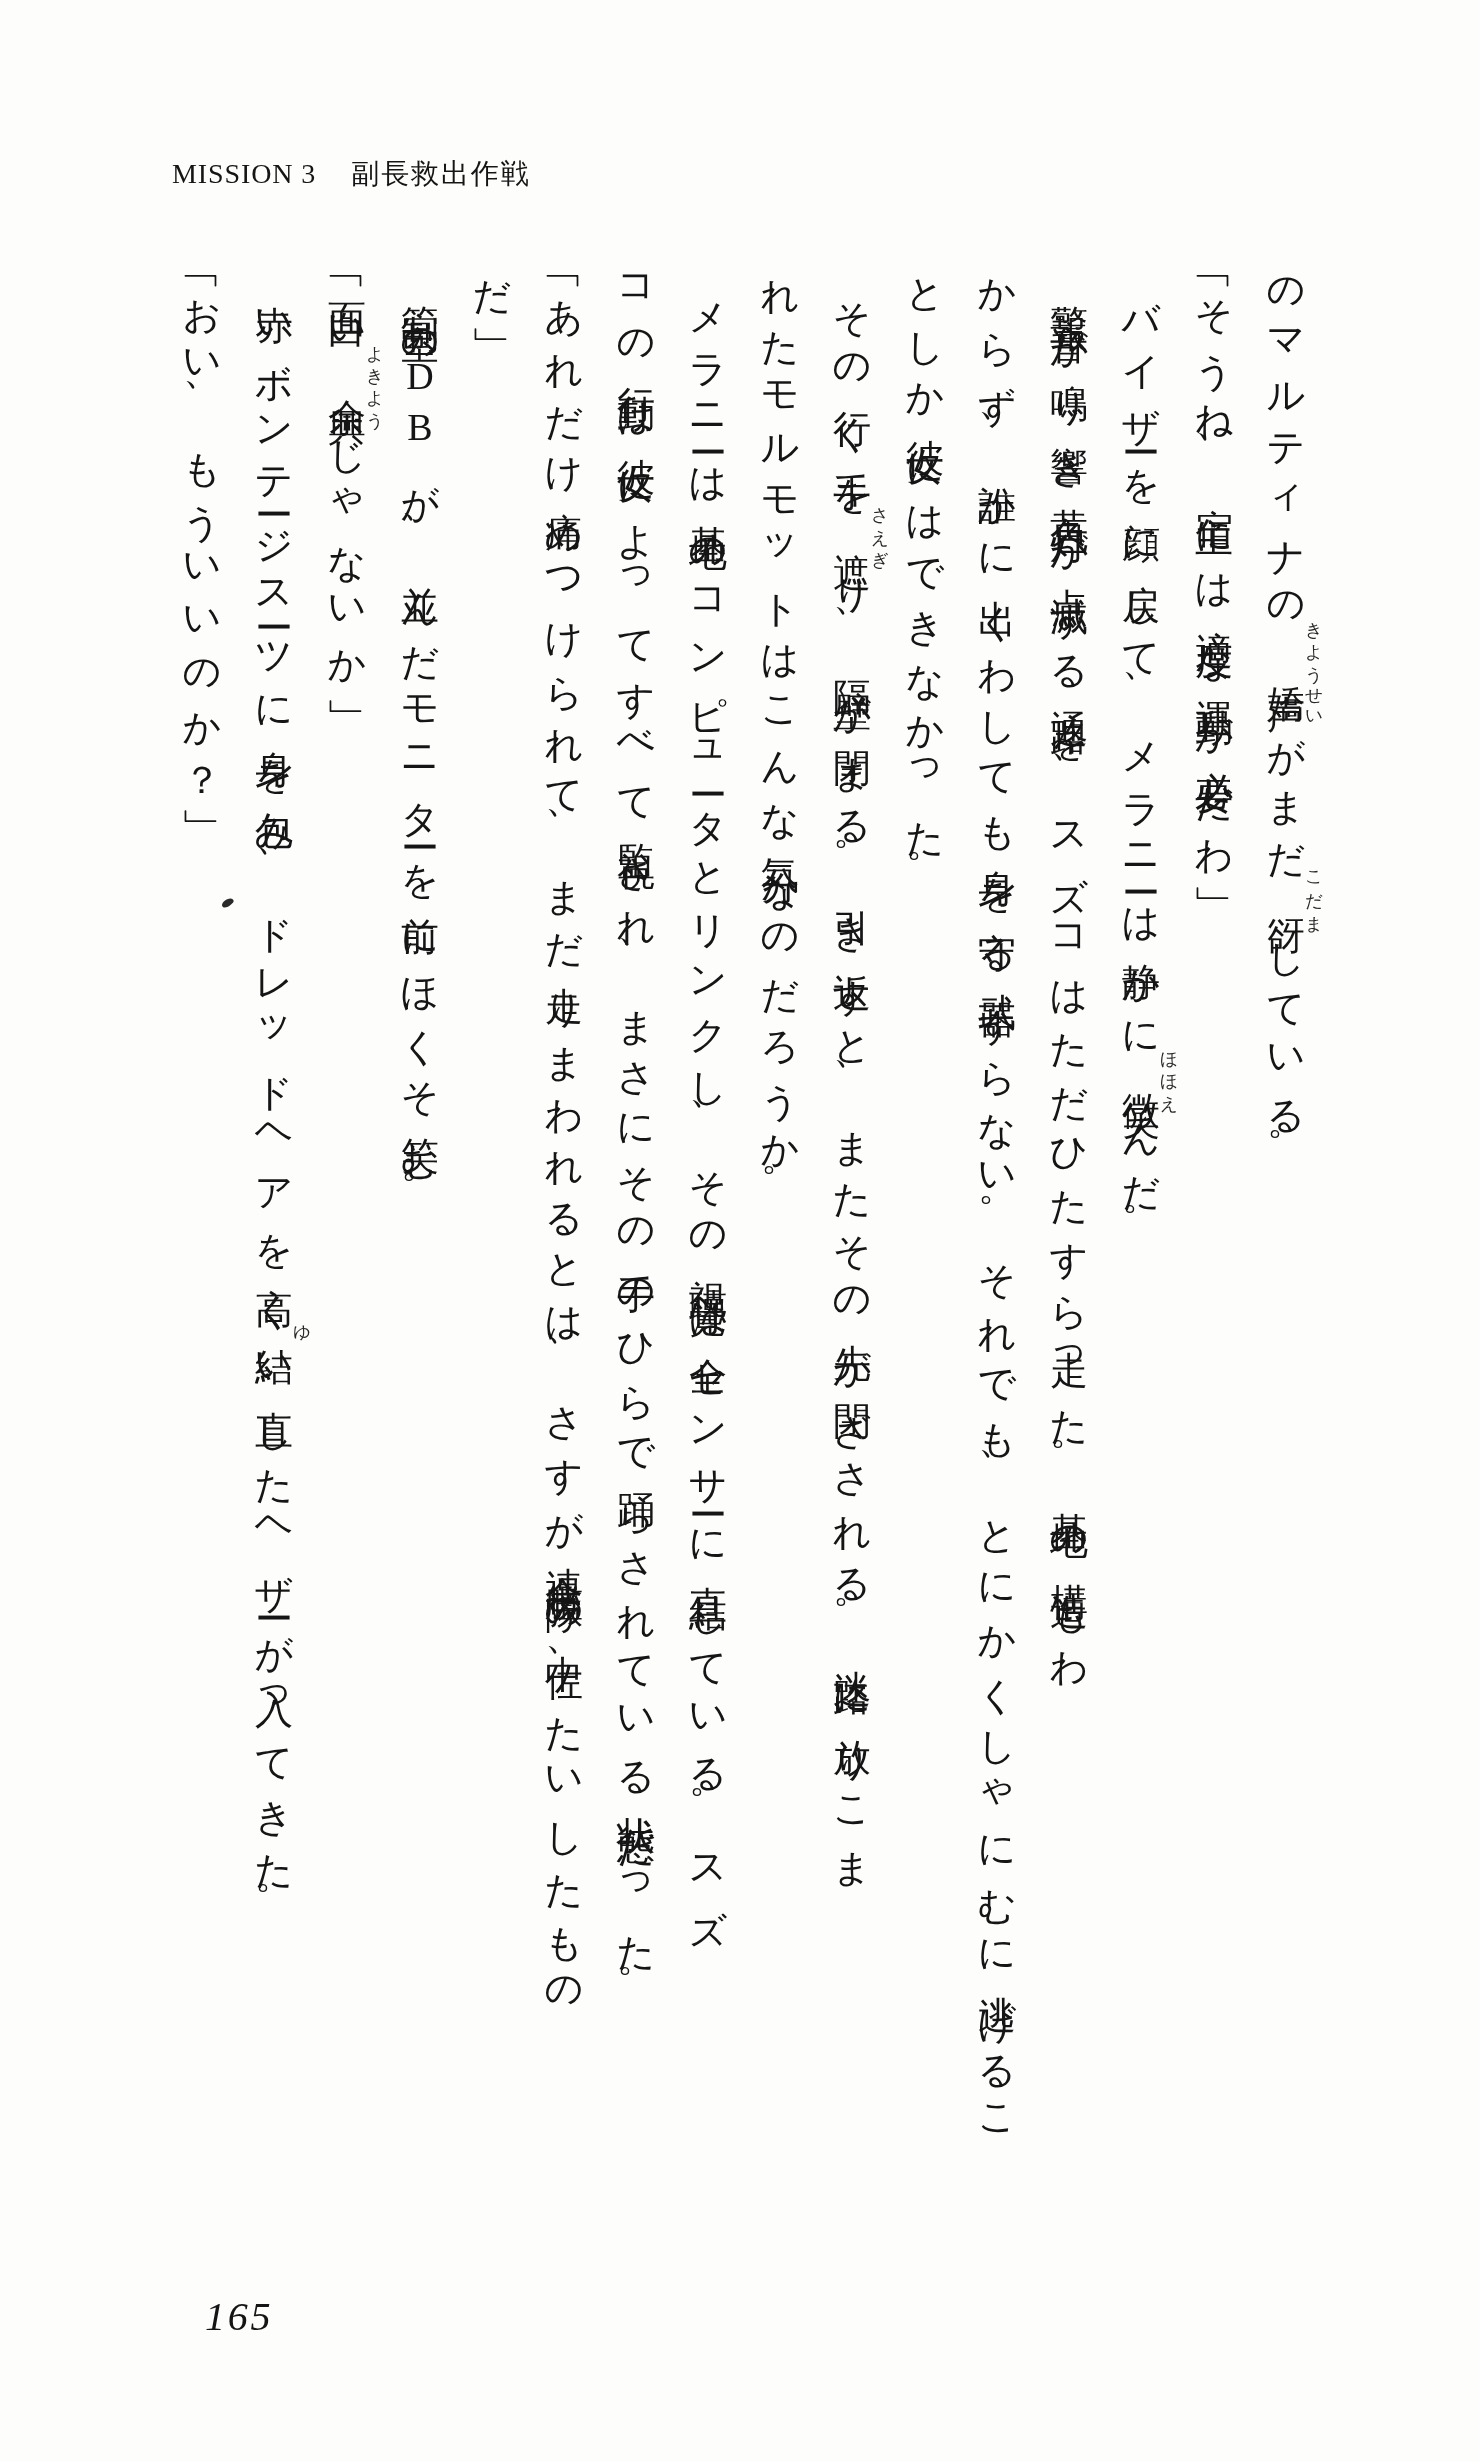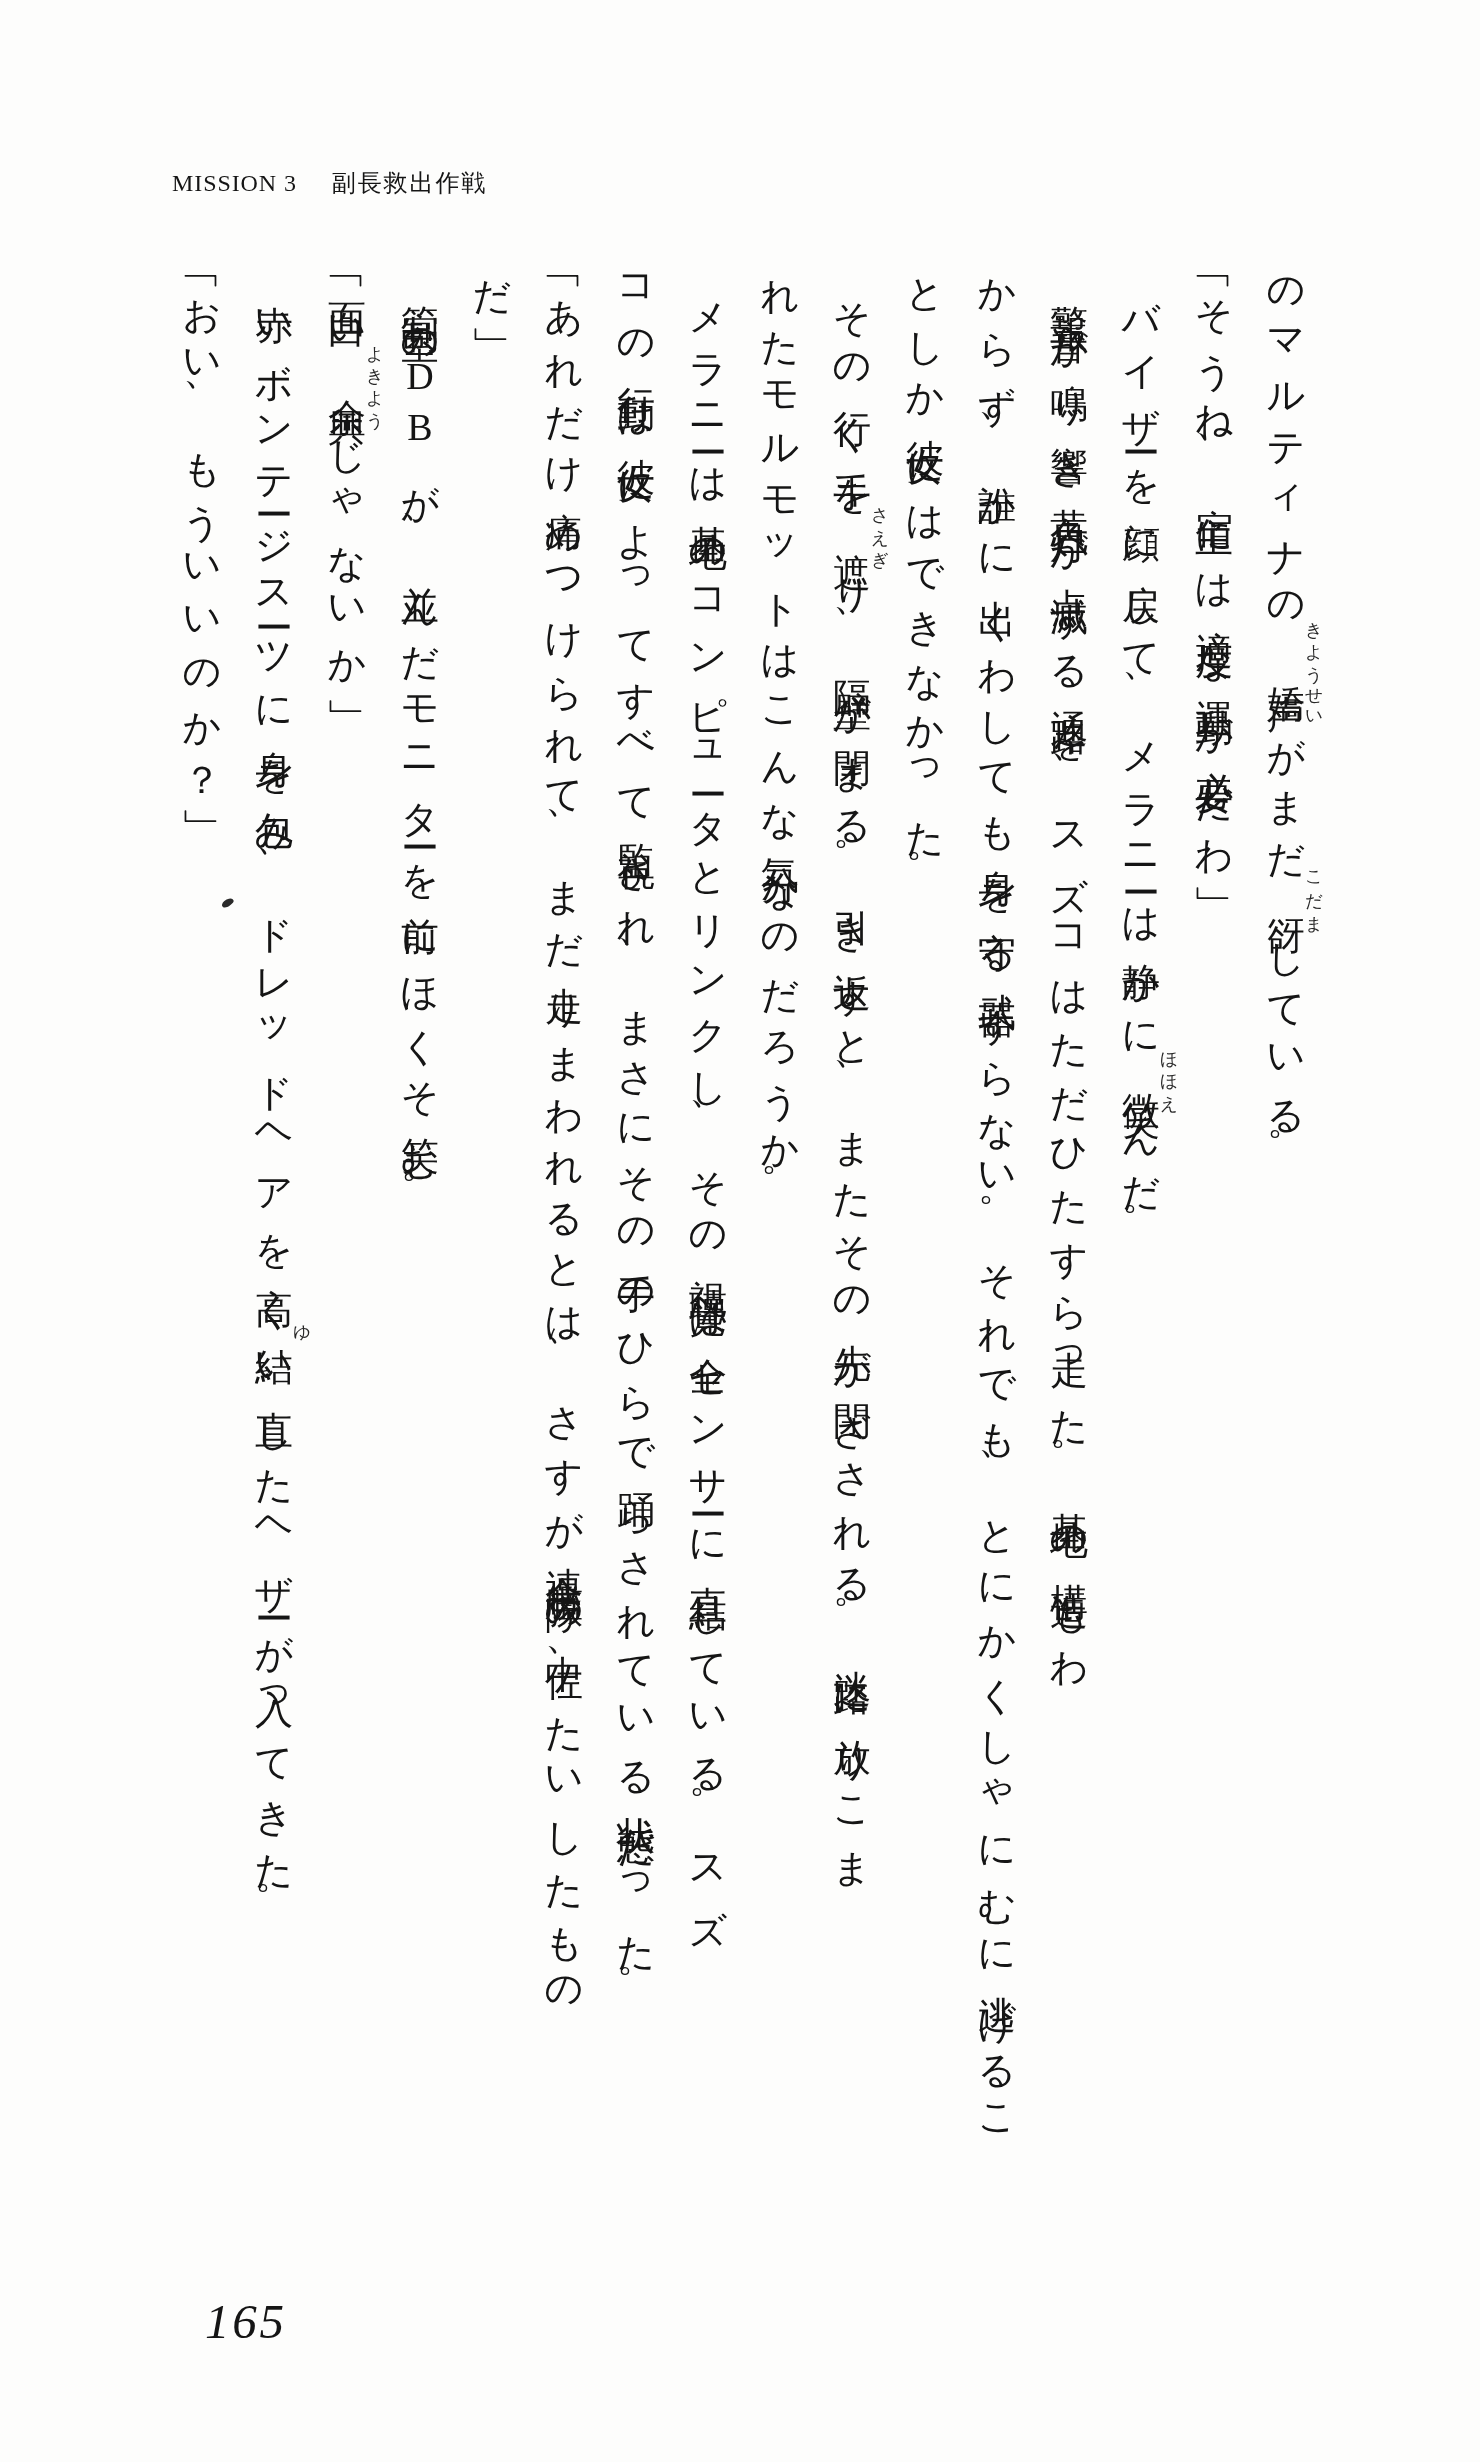--- a/index.html
+++ b/index.html
@@ -8,22 +8,22 @@
     background: #fdfdfc;
     position: relative;
     font-family: "Liberation Serif", "DejaVu Serif", serif;
     color: #151515;
     overflow: hidden;
   }
   .page { position: absolute; inset: 0; }
 
   .running-header {
     position: absolute;
-    left: 172px; top: 167px;
-    font-size: 24px;
+    left: 172px; top: 155px;
+    font-size: 28px;
     letter-spacing: 0.9px;
     white-space: nowrap;
   }
   .running-header .chapter { margin-left: 35px; letter-spacing: 1.9px; }
 
   .text-block {
     position: absolute;
     top: 252px;
     right: 158px;
     height: 2045px;
@@ -44,21 +44,21 @@
   rt {
     font-size: 17.6px;
     letter-spacing: 1.9px;
     opacity: 0.92;
   }
   .upright { text-orientation: upright; }
 
   .page-number {
     position: absolute;
     left: 205px; top: 2293px;
-    font-size: 49px;
+    font-size: 40px;
     font-style: italic;
     letter-spacing: 2.8px;
   }
 
   .ink-speck {
     position: absolute;
     left: 224px; top: 897px;
     width: 7.4px; height: 12px;
     background: #2a2a2a;
     border-radius: 60% 40% 50% 50%;

